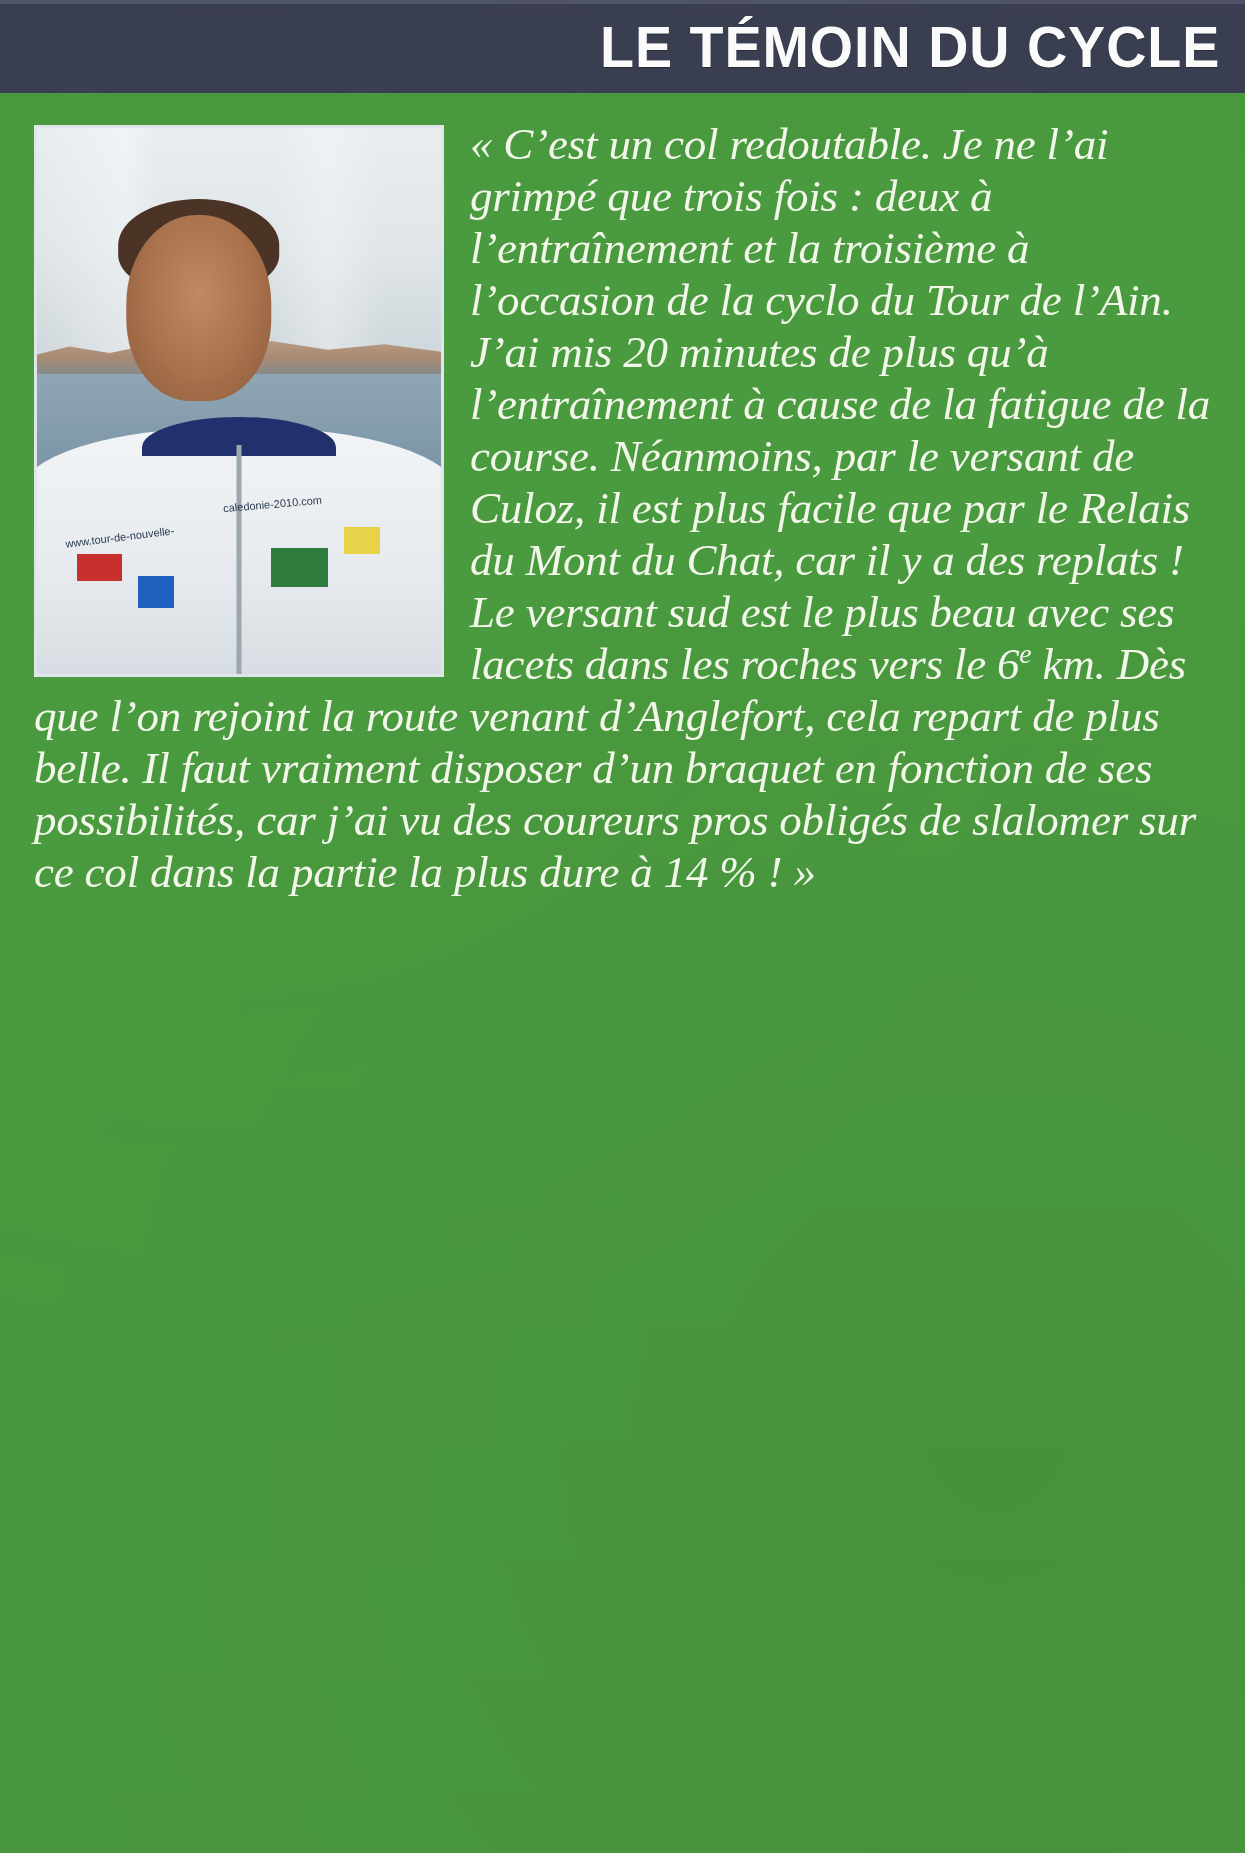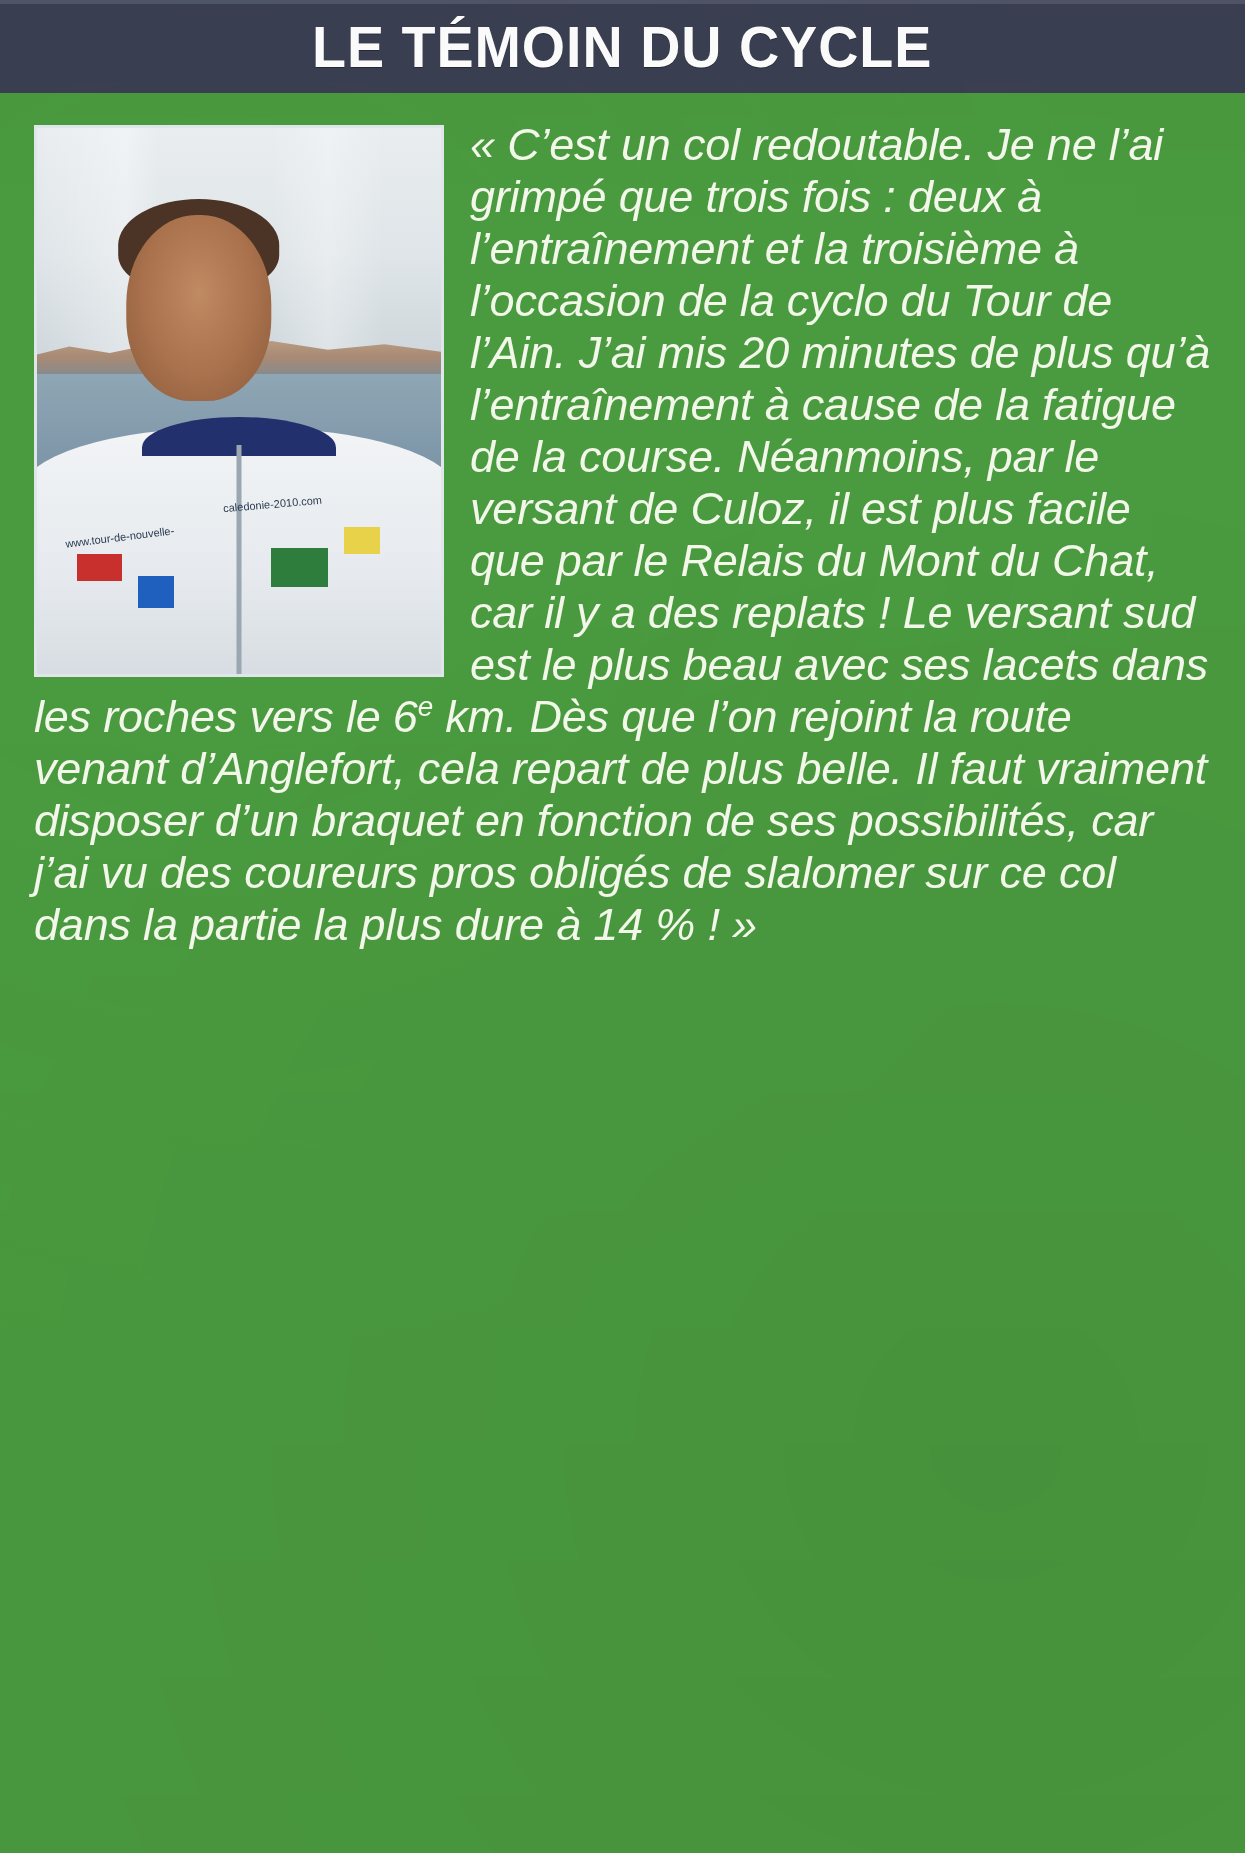--- a/index.html
+++ b/index.html
@@ -36,21 +36,21 @@
     opacity: .55;
   }
 
   
   .banner {
     position: relative;
     height: 93px;
     background: #3b3f52;
     display: flex;
     align-items: center;
-    justify-content: center;
+    justify-content: flex-end;
     overflow: hidden;
   }
   .banner::before {
     
     content: "";
     position: absolute;
     left: 0; right: 0; top: 0;
     height: 4px;
     background: #5a5f74;
     opacity: .7;
@@ -205,21 +205,21 @@
     font-family: "Liberation Sans", sans-serif;
     font-size: 11px;
     white-space: nowrap;
     transform: rotate(-7deg);
   }
   .photo .txt-a { left: 7%; bottom: 24%; }
   .photo .txt-b { left: 46%; bottom: 30%; transform: rotate(-5deg); }
 
   .quote {
     color: #f2f7ea;
-    font-family: Liberation Sans, sans-serif;
+    font-family: Liberation Serif, serif;
     font-style: italic;
     font-size: 45px;
     line-height: 1.155;
     letter-spacing: -0.2px;
     text-align: left;
     margin: 0;
     hyphens: none;
   }
   .quote sup {
     font-size: 0.62em;

